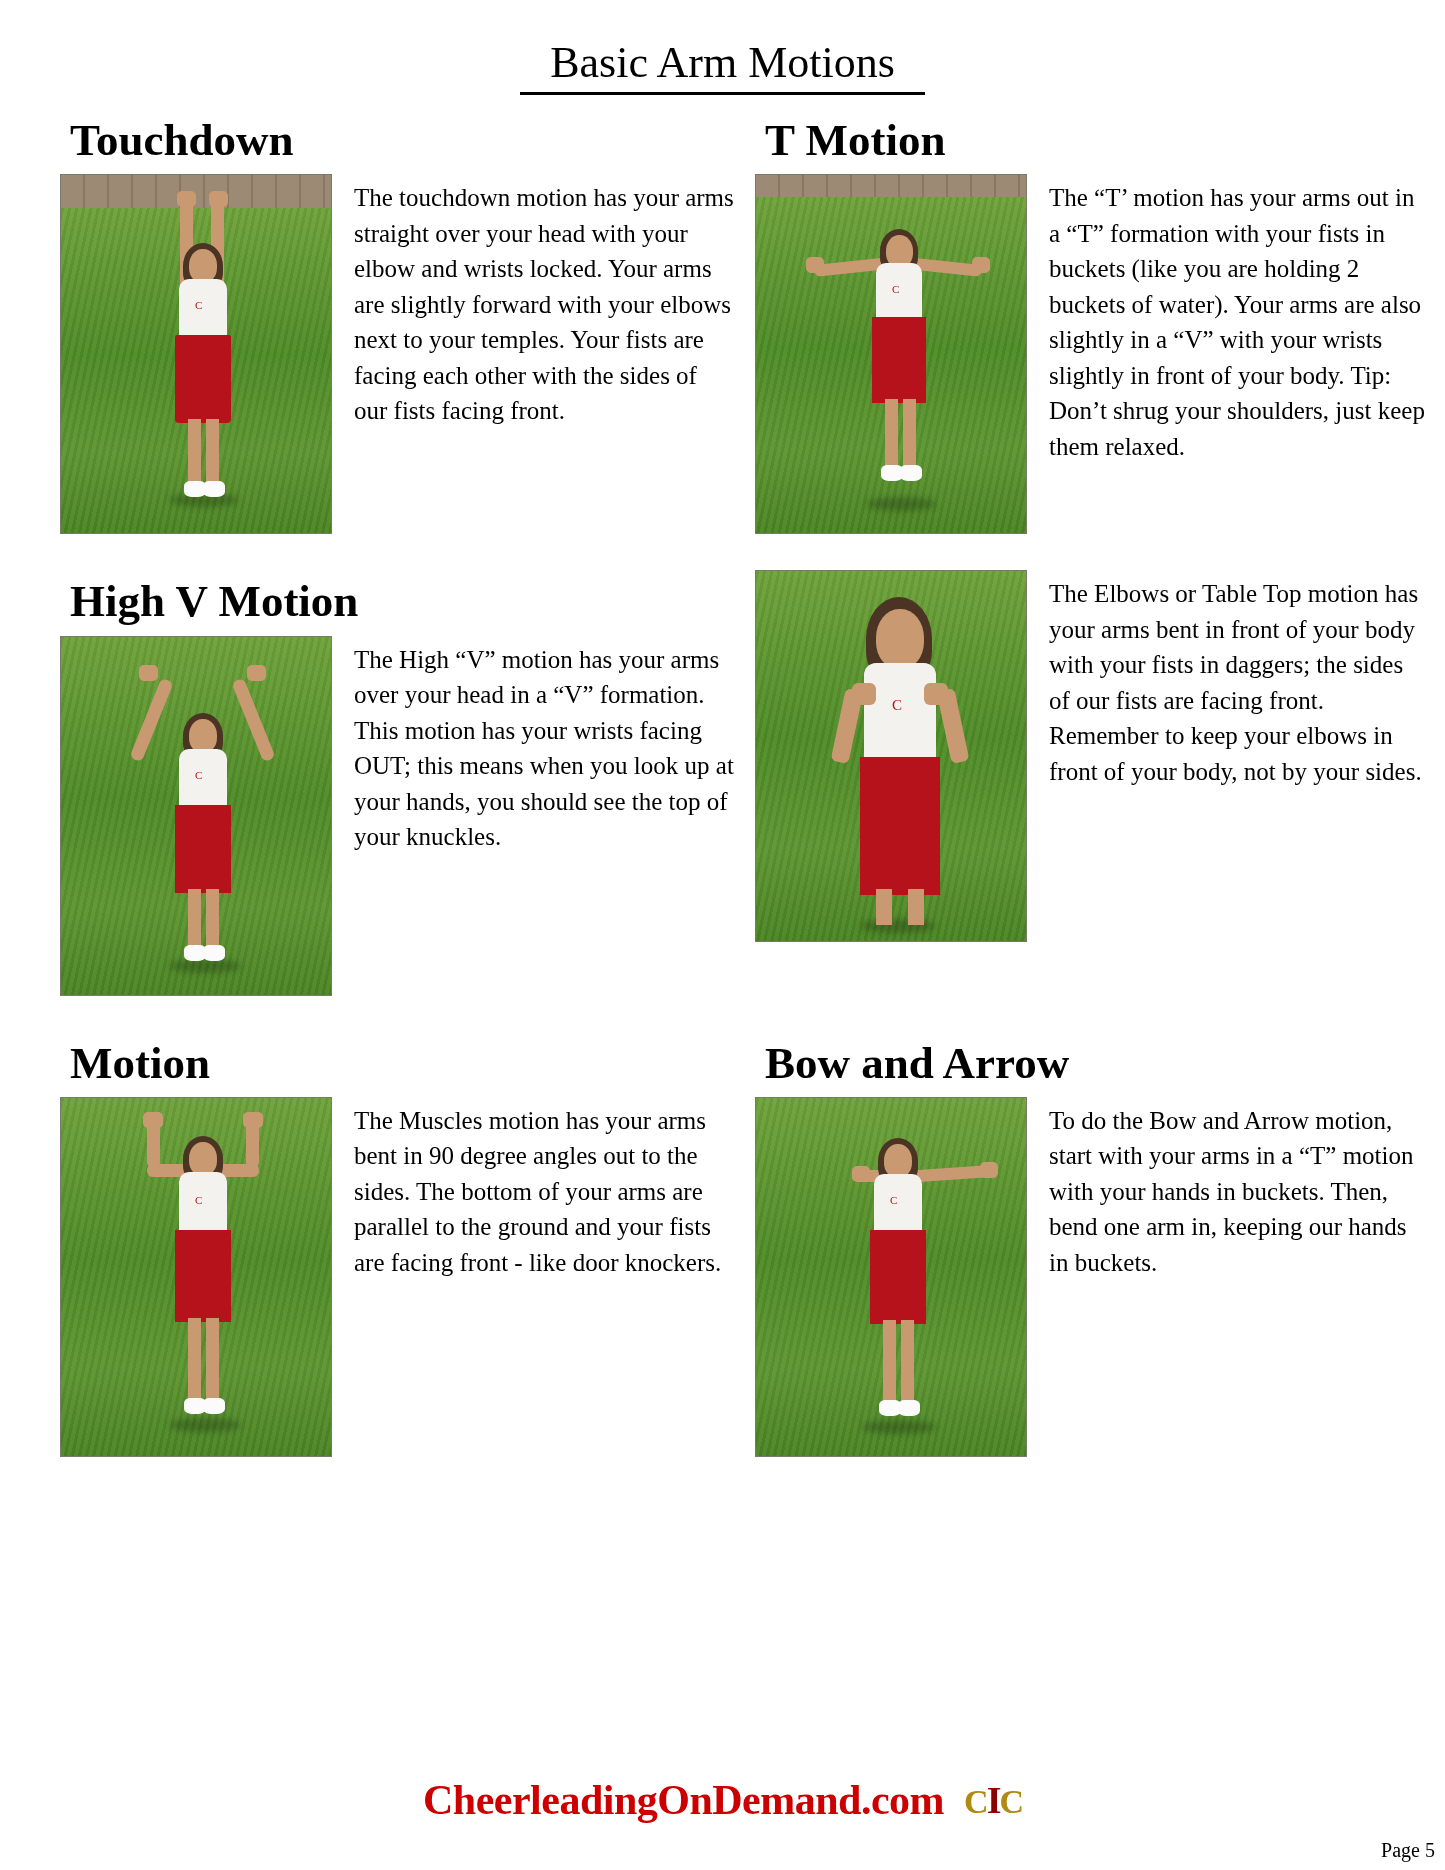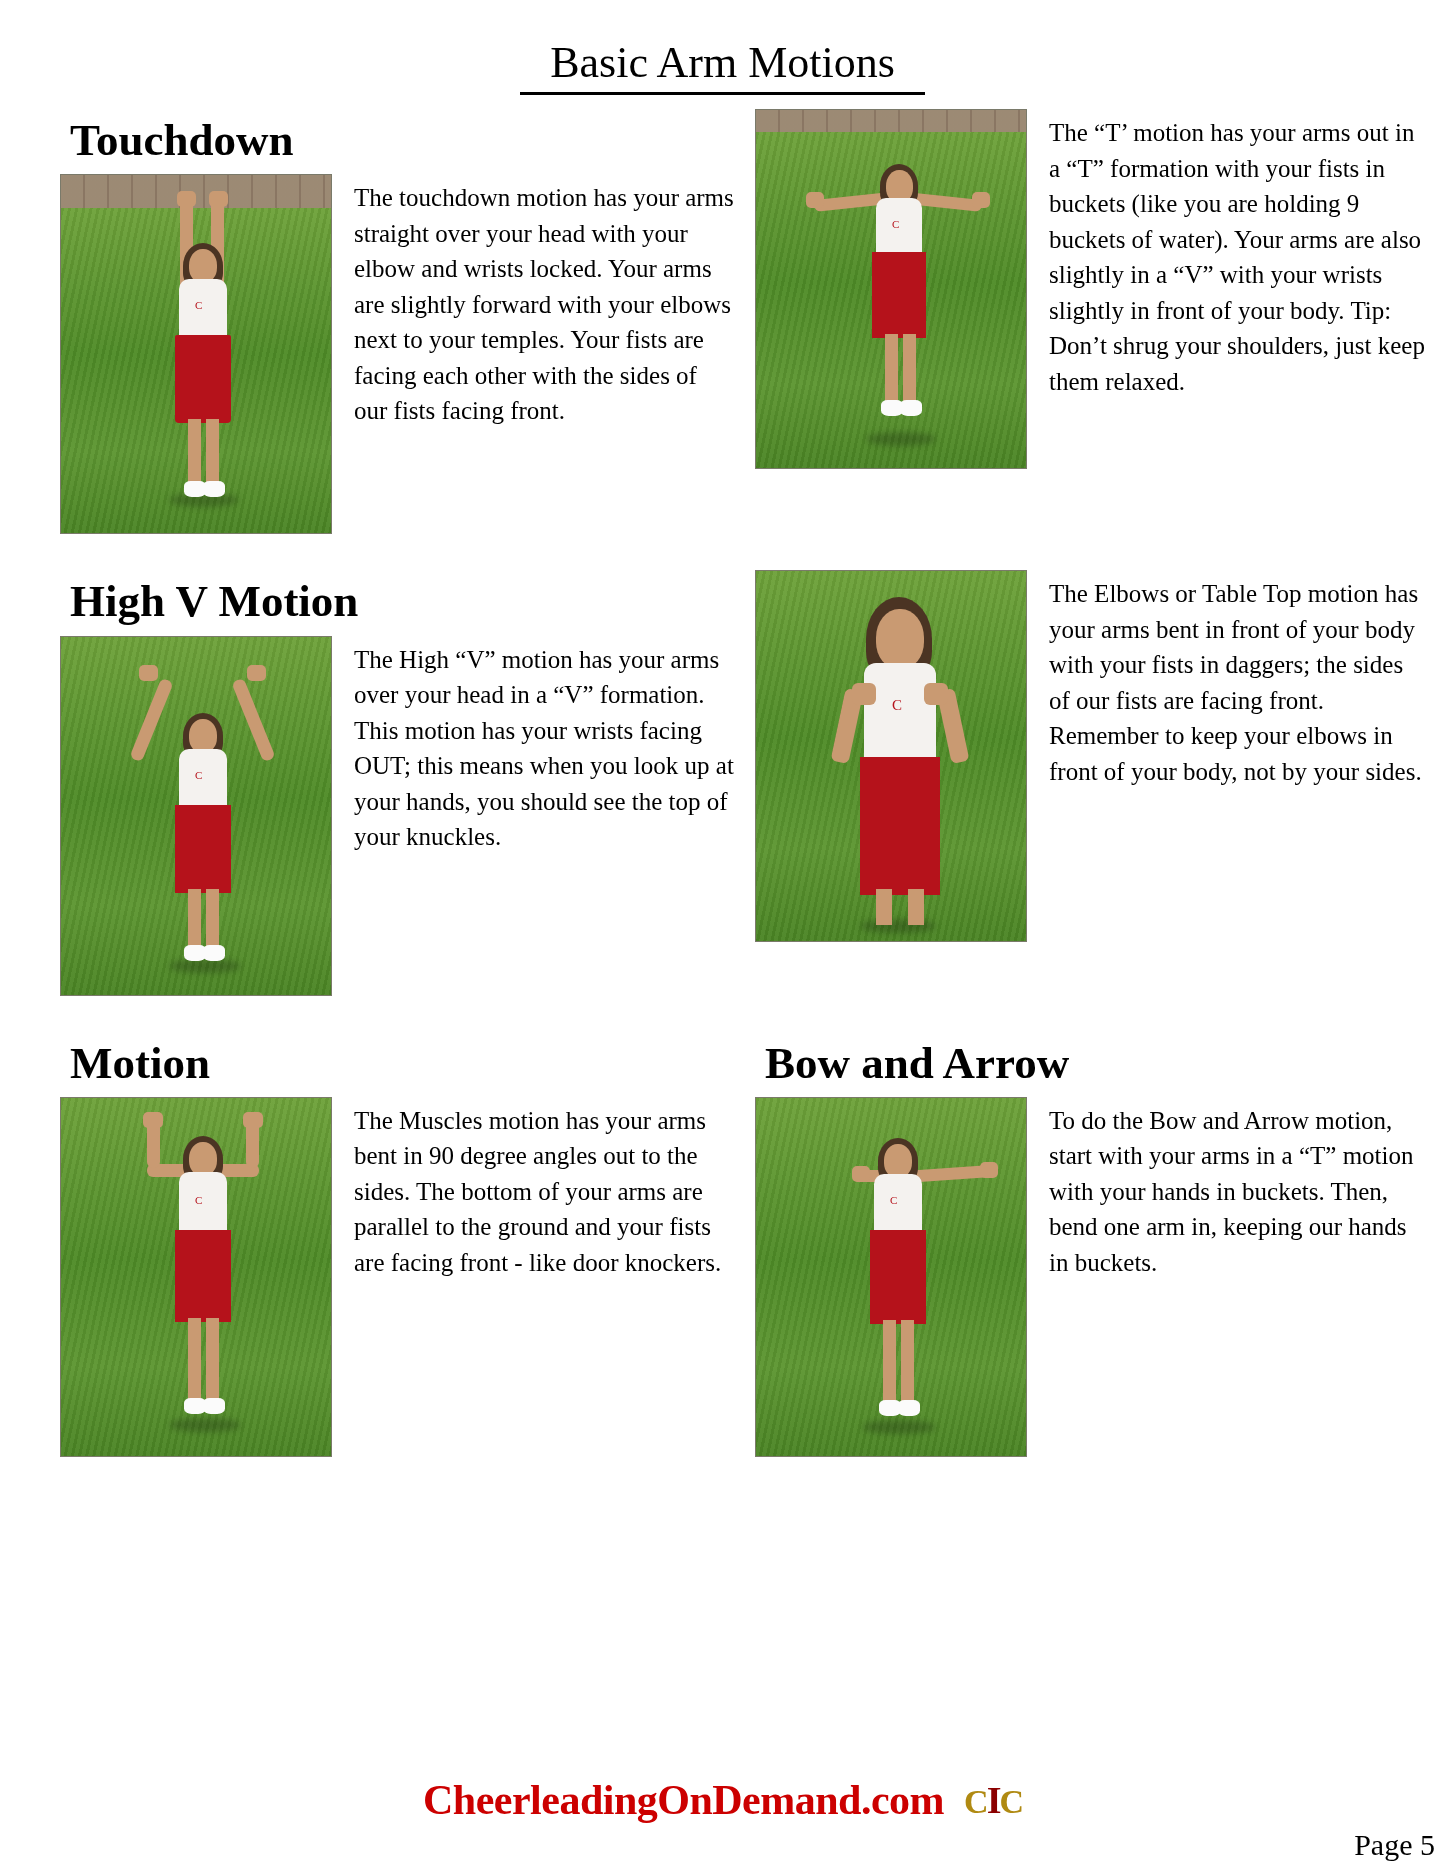--- a/index.html
+++ b/index.html
@@ -175,21 +175,21 @@
     letter-spacing: -2px;
   }
   .footer-logo .i {
     color: #8b0000;
     font-size: 38px;
   }
   .footer-page {
     position: absolute;
     right: 10px;
     bottom: 8px;
-    font-size: 30px;
+    font-size: 20px;
     font-family: "Liberation Serif", serif;
   }
 </style>
 </head>
 <body>
 
 <div class="page">
 
   <div class="title-wrap">
     <div class="doc-title">Basic Arm Motions</div>
@@ -217,41 +217,42 @@
           <div class="leg" style="left:127px;top:244px;width:13px;height:68px;"></div>
           <div class="leg" style="left:145px;top:244px;width:13px;height:68px;"></div>
           <div class="shoe" style="left:123px;top:306px;width:22px;height:16px;"></div>
           <div class="shoe" style="left:142px;top:306px;width:22px;height:16px;"></div>
         </div>
         <div class="sec-text">The touchdown motion has your arms straight over your head with your elbow and wrists locked.  Your arms are slightly forward with your elbows next to your temples.  Your fists are facing each other with the sides of our fists facing front.</div>
       </div>
     </div>
 
     <div class="section">
+      <div class="sec-heading">T Motion</div>
       <div class="sec-body">
         <div class="photo" style="width:272px;height:360px;">
           <div class="wall" style="height:6%;"></div>
           <div class="grass" style="top:6%;"></div>
           <div class="shadow" style="left:110px;top:322px;width:70px;height:14px;"></div>
 
           <div class="arm" style="left:58px;top:86px;width:76px;height:12px;transform:rotate(-6deg);"></div>
           <div class="arm" style="left:150px;top:86px;width:76px;height:12px;transform:rotate(6deg);"></div>
           <div class="arm" style="left:50px;top:82px;width:18px;height:16px;border-radius:5px;"></div>
           <div class="arm" style="left:216px;top:82px;width:18px;height:16px;border-radius:5px;"></div>
           <div class="hair" style="left:124px;top:54px;width:38px;height:44px;"></div>
           <div class="head" style="left:130px;top:60px;width:27px;height:33px;"></div>
           <div class="top" style="left:120px;top:88px;width:46px;height:60px;border-radius:10px 10px 2px 2px;"></div>
           <div class="logo-dot" style="left:136px;top:108px;">C</div>
           <div class="skirt" style="left:116px;top:142px;width:54px;height:86px;"></div>
           <div class="leg" style="left:129px;top:224px;width:13px;height:72px;"></div>
           <div class="leg" style="left:147px;top:224px;width:13px;height:72px;"></div>
           <div class="shoe" style="left:125px;top:290px;width:22px;height:16px;"></div>
           <div class="shoe" style="left:144px;top:290px;width:22px;height:16px;"></div>
         </div>
-        <div class="sec-text">The “T’ motion has your arms out in a “T” formation with your fists in buckets (like you are holding 9 buckets of water).  Your arms are also slightly in a “V” with your wrists slightly in front of your body.  Tip:  Don’t shrug your shoulders, just keep them relaxed.</div>
+        <div class="sec-text">The “T’ motion has your arms out in a “T” formation with your fists in buckets (like you are holding 2 buckets of water).  Your arms are also slightly in a “V” with your wrists slightly in front of your body.  Tip:  Don’t shrug your shoulders, just keep them relaxed.</div>
       </div>
     </div>
 
     <div class="section" style="margin-top:36px;">
       <div class="sec-heading">High V Motion</div>
       <div class="sec-body">
         <div class="photo" style="width:272px;height:360px;">
           <div class="grass nowall"></div>
           <div class="shadow" style="left:108px;top:322px;width:72px;height:14px;"></div>
 

